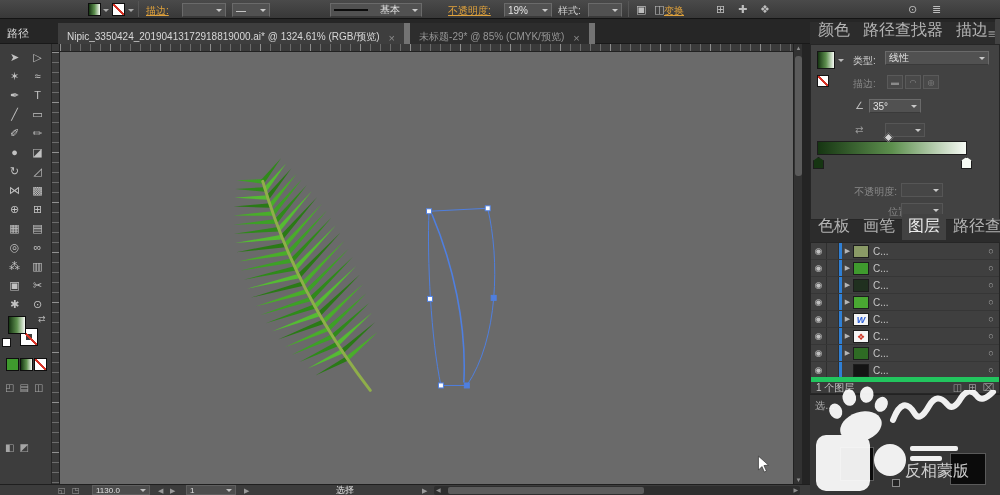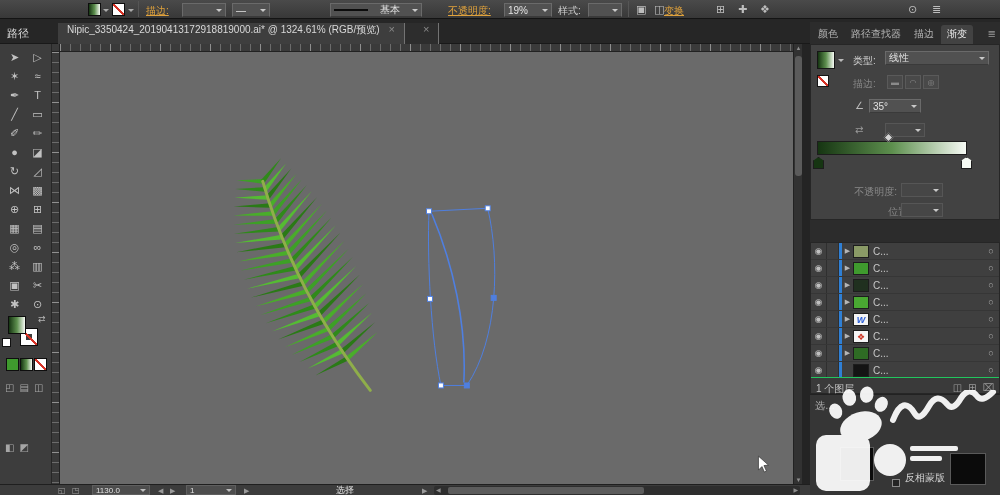--- a/index.html
+++ b/index.html
@@ -25,22 +25,22 @@
       padding:0 3px;font-size:10px;color:#e2e2e2}
   .dd .dd-arrow{width:0;height:0;border:3px solid transparent;border-top-color:#c9c9c9;margin:3px 0 0 4px}
   .dd.disabled{background:#464646;border-color:#565656;color:#7d7d7d}
   .cb-icon{font-size:11px;color:#bdbdbd;top:3px;cursor:pointer}
   .stroke-line{display:inline-block;width:34px;height:2px;background:#0c0c0c;margin-right:4px}
 
   
   .band{position:absolute;top:19px;left:0;right:0;height:25px;background:#262626;border-bottom:1px solid #191919;z-index:1}
   .path-label{position:absolute;top:26px;left:7px;font-size:11px;color:#dcdcdc;z-index:4}
   .doc-tabbar{position:absolute;top:23px;left:58px;height:21px;display:flex;z-index:4}
-  .doc-tab{display:flex;align-items:flex-start;max-width:382px;padding:0 9px;background:#2d2d2d;color:#969696;
-    font-size:10px;border-right:1px solid #737373;white-space:nowrap}
+  .doc-tab{display:flex;align-items:flex-end;max-width:382px;padding:0 9px;background:#2d2d2d;color:#969696;
+    font-size:10px;border-right:6px solid #737373;white-space:nowrap}
   .doc-tab.active{background:#3e3e3e;color:#d8d8d8}
   .doc-tab .title{overflow:hidden;text-overflow:ellipsis;white-space:nowrap}
   .doc-tab .close{margin-left:9px;color:#8a8a8a;font-size:11px;cursor:pointer}
 
   
   .toolbar{position:absolute;top:44px;left:0;width:52px;bottom:11px;background:#3d3d3d;
     border-right:1px solid #272727;z-index:3}
   .tool-grid{position:absolute;top:4px;left:3px;width:46px;display:grid;grid-template-columns:23px 23px}
   .tool{height:19px;line-height:19px;text-align:center;font-size:11px;color:#c2c2c2;cursor:pointer}
   .fillstroke{position:absolute;top:272px;left:0;width:52px;height:40px}
@@ -80,21 +80,21 @@
   .vscroll{position:absolute;left:793px;top:44px;width:9px;height:440px;background:#323232;border-left:1px solid #222;z-index:2}
   .vscroll .arr{position:absolute;left:0;width:9px;text-align:center;font-size:6px;color:#8d8d8d;cursor:pointer}
   .vscroll .arr.up{top:1px}.vscroll .arr.down{bottom:1px}
   .vthumb{position:absolute;left:1px;top:12px;width:7px;height:120px;background:#5b5b5b;border-radius:3px;cursor:pointer}
   .gutter{position:absolute;left:802px;top:44px;width:8px;bottom:0;background:#242424;z-index:2}
 
   
   .rightpanel{position:absolute;left:810px;top:22px;width:190px;bottom:0;background:#2c2c2c;z-index:3}
   .ptabs{position:absolute;left:2px;right:2px;height:20px;display:flex;align-items:flex-end;gap:1px}
   .ptabs.t1{top:2px}.ptabs.t2{top:198px}
-  .ptab{padding:2px 6px 3px;font-size:10px;color:#b3b3b3;cursor:pointer;white-space:nowrap}
+  .ptab{padding:2px 6px 3px;font-size:16px;color:#b3b3b3;cursor:pointer;white-space:nowrap}
   .ptab.active{background:#424242;color:#ececec;border-radius:3px 3px 0 0}
   .pmenu{position:absolute;right:4px;font-size:10px;color:#9a9a9a;cursor:pointer}
   .gradient-body{position:absolute;left:0;top:22px;width:190px;height:176px;background:#424242;border:1px solid #262626}
   .gp-swatch{position:absolute;left:6px;top:6px;width:18px;height:18px;background:var(--grad);border:1px solid #161616;cursor:pointer}
   .gp-swatch-arrow{position:absolute;left:27px;top:14px;width:0;height:0;border:3px solid transparent;border-top-color:#bbb}
   .gp-swatch2{position:absolute;left:6px;top:30px;width:12px;height:12px;background:#fff;border:1px solid #161616}
   .gp-swatch2::before{content:"";position:absolute;inset:0;
     background:linear-gradient(to top right,transparent 42%,#d63226 42%,#d63226 58%,transparent 58%)}
   .gp-label{position:absolute;font-size:10px;color:#cfcfcf}
   .gp-label.dim{color:#858585}
@@ -118,32 +118,32 @@
   .layers-body{position:absolute;left:0;top:220px;width:190px;height:152px;background:#3f3f3f;border:1px solid #262626}
   .layer-row{position:relative;display:flex;align-items:center;height:17px;border-bottom:1px solid #363636;cursor:pointer}
   .layer-row .eye{width:16px;text-align:center;font-size:9px;color:#c0c0c0;border-right:1px solid #2f2f2f;line-height:16px;cursor:pointer}
   .layer-row .lockcol{width:12px;height:16px;border-right:1px solid #2f2f2f}
   .layer-row .colorbar{width:3px;height:16px;background:var(--colorbar)}
   .layer-row .exp{width:11px;text-align:center;font-size:7px;color:#b5b5b5;cursor:pointer}
   .layer-row .thumb{position:relative;width:16px;height:13px;border:1px solid #1d1d1d;overflow:hidden}
   .layer-row .thumb .mark{position:absolute;inset:0;font-size:9px;font-weight:bold;text-align:center;line-height:12px}
   .layer-row .lname{flex:1;padding-left:4px;font-size:10px;color:#c8c8c8;overflow:hidden;white-space:nowrap}
   .layer-row .target{width:16px;text-align:center;font-size:9px;color:#a8a8a8;cursor:pointer}
-  .layers-footer{position:absolute;left:0;bottom:0;width:188px;height:16px;background:#3a3a3a;border-top:1px solid #22c55e;
-    display:flex;font-size:10px;color:#c5c5c5;padding:4px 5px}
+  .layers-footer{position:absolute;left:0;bottom:0;width:188px;height:16px;background:#3a3a3a;border-top:5px solid #22c55e;
+    display:flex;align-items:center;font-size:10px;color:#c5c5c5;padding:4px 5px}
   .layers-footer .spacer{flex:1}
   .layers-footer .fi{font-size:10px;color:#9a9a9a;margin-left:6px;cursor:pointer}
 
   .bottom-panel{position:absolute;left:0;top:372px;width:190px;bottom:0;background:#363636;border-top:1px solid #222}
   .bp-label{position:absolute;left:5px;top:4px;font-size:10px;color:#b5b5b5}
   .bp-thumb{position:absolute;border:1px solid #5a5a5a;background:#0b0b0b;cursor:pointer}
   .bp-thumb.one{left:30px;top:52px;width:34px;height:34px}
   .bp-thumb.two{left:140px;top:58px;width:36px;height:32px}
   .bp-check{position:absolute;left:82px;top:84px;width:8px;height:8px;border:1px solid #8a8a8a;background:#242424;cursor:pointer}
-  .bp-invert{position:absolute;left:95px;top:76px;font-size:10px;color:#cfcfcf}
+  .bp-invert{position:absolute;left:95px;top:66px;font-size:16px;color:#cfcfcf}
 
   
   .status-bar{position:absolute;left:0;top:484px;width:810px;height:11px;background:#3c3c3c;
     border-top:1px solid #1f1f1f;z-index:4;font-size:9px}
   .status-bar>*{position:absolute;top:0;line-height:11px}
   .sb-icon{color:#a0a0a0;font-size:8px;cursor:pointer}
   .sb-dd{display:inline-flex;align-items:center;justify-content:space-between;height:10px;margin-top:0;
     background:#4d4d4d;border:1px solid #5f5f5f;padding:0 3px;font-size:8px;color:#e0e0e0;cursor:pointer}
   .sb-dd .dd-arrow{width:0;height:0;border:3px solid transparent;border-top-color:#bfbfbf;margin:3px 0 0 3px}
   .sb-nav{color:#9a9a9a;font-size:7px;cursor:pointer}
@@ -211,20 +211,21 @@
   </div>
 
   <div class="band"></div>
   <div class="path-label">路径</div>
   <div class="doc-tabbar">
       <div class="doc-tab active">
     <span class="title">Nipic_3350424_20190413172918819000.ai* @ 1324.61% (RGB/预览)</span>
     <span class="close">×</span>
   </div>
       <div class="doc-tab">
+    <span class="title">未标题-29* @ 85% (CMYK/预览)</span>
     <span class="close">×</span>
   </div>
     </div>
 
   <div class="toolbar">
     <div class="tool-grid">
         <div class="tool">➤</div>
         <div class="tool">▷</div>
         <div class="tool">✶</div>
         <div class="tool">≈</div>
@@ -396,20 +397,26 @@
           <span></span>
           <i class="dd-arrow"></i>
         </span>
       <span class="gp-row-label" style="left:20px;top:160px">位置:</span>
       <span class="dd disabled gp-dd-dis" style="top:158px">
           <span></span>
           <i class="dd-arrow"></i>
         </span>
     </div>
 
+    <div class="ptabs t2">
+        <span class="ptab">色板</span>
+        <span class="ptab">画笔</span>
+        <span class="ptab active">图层</span>
+        <span class="ptab">路径查找器</span>
+      </div>
 
     <div class="layers-body">
       <div>
           <div class="layer-row">
     <span class="eye">◉</span>
     <span class="lockcol"></span>
     <span class="colorbar"></span>
     <span class="exp">▶</span>
     <span class="thumb" style="background: rgb(138, 154, 102);">
               <i class="mark"></i>

